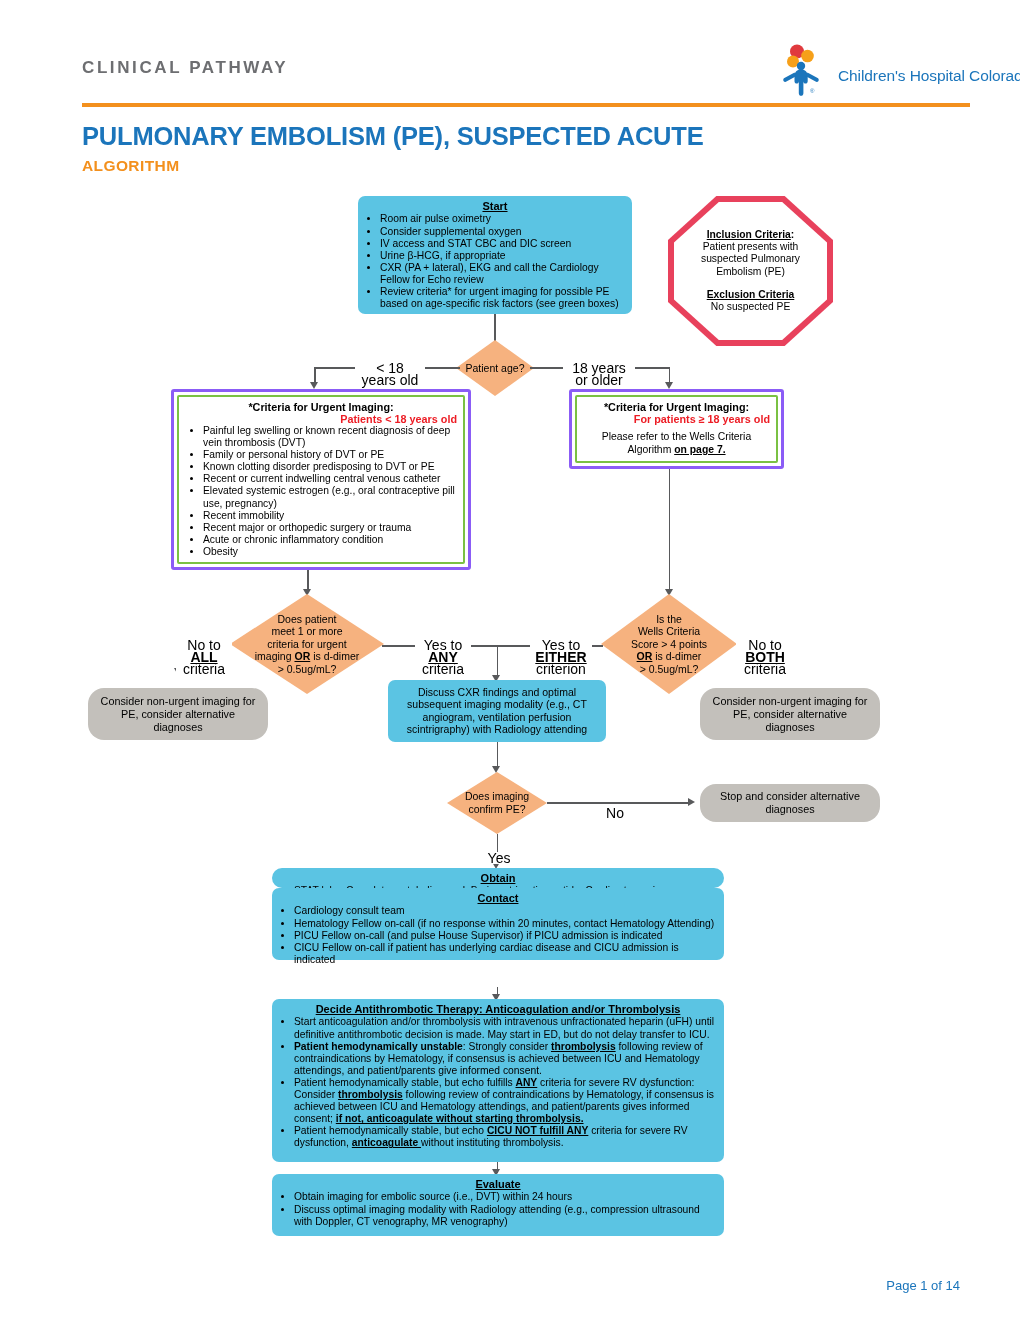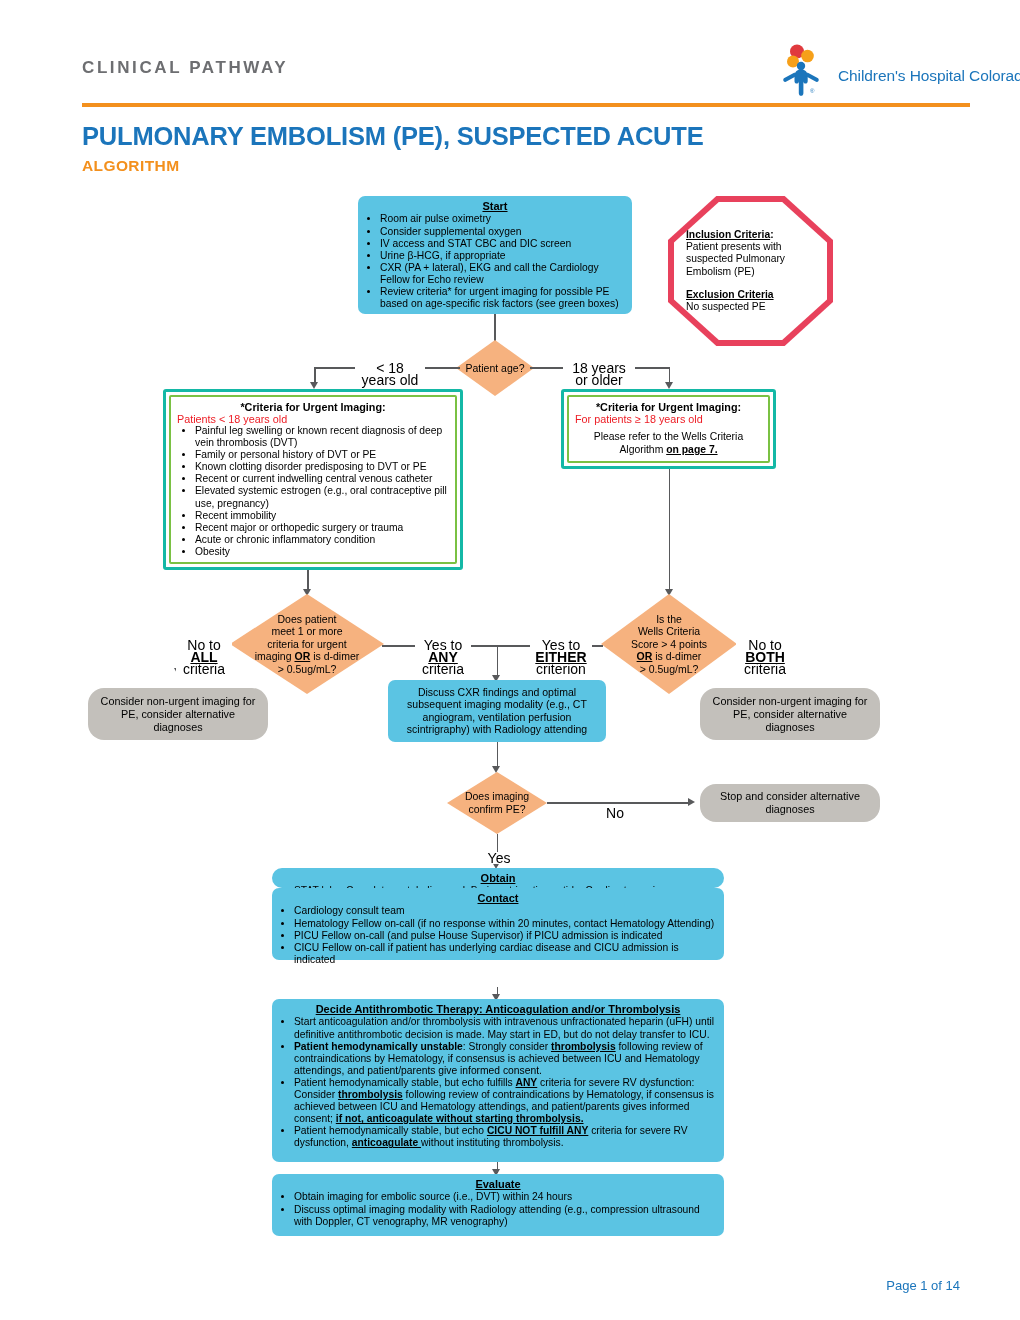--- a/index.html
+++ b/index.html
@@ -39,33 +39,34 @@
   .blue-box{
     background:#5bc4e3;border-radius:7px;padding:4px 8px 5px 8px;
     font-size:10.5px;line-height:12.4px;color:#000;
   }
   .gray-box{
     background:#c3c0bb;border-radius:16px;
     font-size:10.8px;line-height:13px;text-align:center;
     display:flex;align-items:center;justify-content:center;padding:4px 10px;
   }
   .green-box{
-    background:#ffffff;border:3px solid #14b8a6;border-radius:3px;
+    background:#ffffff;border:3px solid #8b5cf6;border-radius:3px;
     padding:3px;
+    margin-left:8px;
   }
   .green-box .inner{
     border:2px solid #7ac143;border-radius:2px;height:100%;
     background:#fff;box-sizing:border-box;padding:4px 6px 5px 6px;
   }
   .box-title{
     text-align:center;font-weight:bold;font-size:11px;
     text-decoration:underline;margin-bottom:1px;
   }
   .crit-title{text-align:center;font-weight:bold;font-size:10.8px;}
-  .crit-sub{text-align:left;font-weight:normal;font-size:10.8px;color:#ed1c24;}
+  .crit-sub{text-align:right;font-weight:bold;font-size:10.8px;color:#ed1c24;}
   ul.bullets{margin:0;padding:0 0 0 14px;list-style:disc;}
   ul.bullets li{
     font-size:10.3px;line-height:12.1px;margin:0;padding:0;
   }
   .b{font-weight:bold;}
   .bu{font-weight:bold;text-decoration:underline;}
 
   
   .diamond{
     background:#f6b27f;
@@ -80,21 +81,21 @@
   #inclusion-octagon .oct-shape{
     position:absolute;inset:0;background:#e8415c;
     clip-path:polygon(29.3% 0,70.7% 0,100% 29.3%,100% 70.7%,70.7% 100%,29.3% 100%,0 70.7%,0 29.3%);
   }
   #inclusion-octagon .oct-inner{
     position:absolute;inset:6px;background:#fff;
     clip-path:polygon(29.3% 0,70.7% 0,100% 29.3%,100% 70.7%,70.7% 100%,29.3% 100%,0 70.7%,0 29.3%);
     display:flex;align-items:center;justify-content:center;
   }
   #inclusion-octagon .oct-text{
-    font-size:10.3px;line-height:12.3px;padding:0 12px;
+    text-align:center;font-size:10.3px;line-height:12.3px;padding:0 12px;
   }
 
   
   .vline{background:#58595b;width:1.6px;}
   .hline{background:#58595b;height:1.6px;}
   .arrow-down{
     width:0;height:0;border-left:4.5px solid transparent;
     border-right:4.5px solid transparent;border-top:7px solid #58595b;
   }
   .arrow-right{

